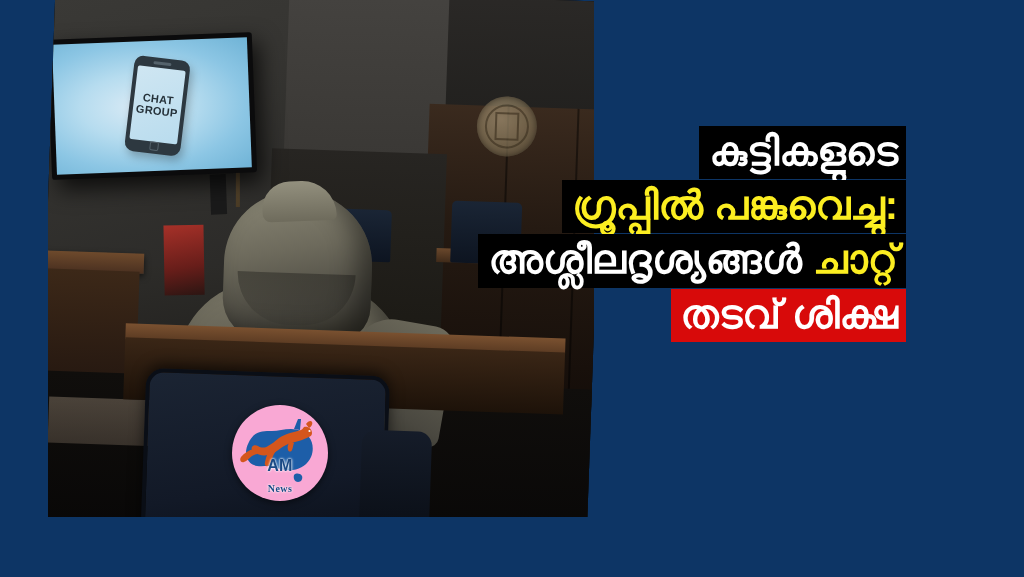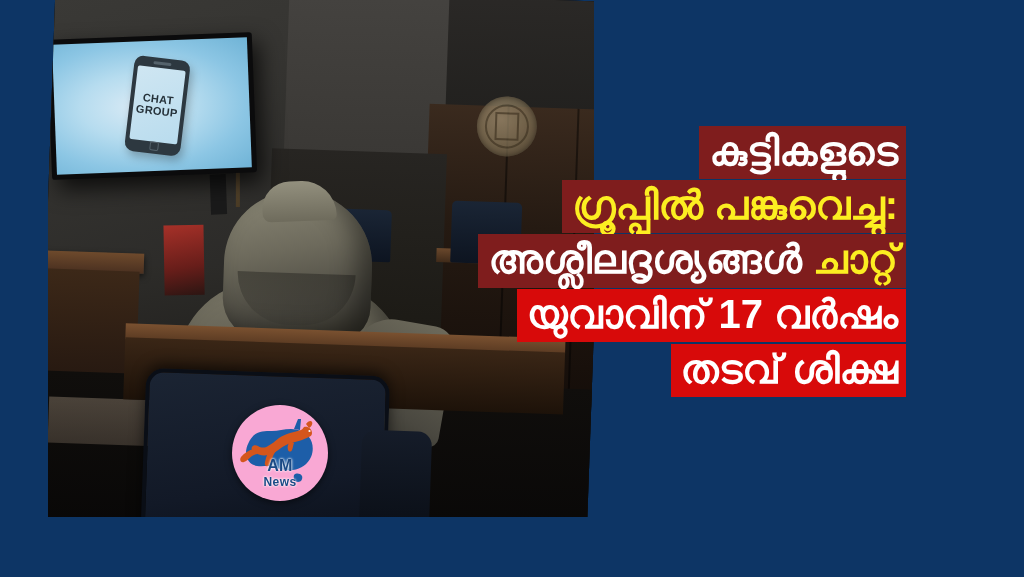--- a/index.html
+++ b/index.html
@@ -309,21 +309,21 @@
     position: absolute;
     left: 0; right: 0;
     text-align: center;
     color: #1a4a86;
     font-family: "Liberation Sans", sans-serif;
     font-weight: 700;
     letter-spacing: .4px;
     text-shadow: 0 0 2px #fff, 0 0 3px #fff;
   }
   .logo-am   { top: 52px; font-size: 16px; }
-  .logo-news { top: 70px; font-size: 12px; }
+  .logo-news { top: 78px; font-size: 10px; font-family: Liberation Serif, serif; }
 
   
   #headline {
     position: absolute;
     right: 118px;
     top: 126px;
     width: 800px;
     text-align: right;
     font-family: "Liberation Sans", sans-serif;
     font-weight: 700;
@@ -336,21 +336,21 @@
     padding: 0;
     white-space: nowrap;
   }
   .hl-chip {
     display: inline-block;
     padding: 4px 8px 6px 10px;
     font-size: 40px;
     line-height: 1.08;
     letter-spacing: 0px;
   }
-  .chip-blue  { background: #7f1d1d; }
+  .chip-blue  { background: #000000; }
   .chip-red   { background: #d80a0a; }
   .t-white  { color: #ffffff; }
   .t-yellow { color: #fcee21; }
   .hl-line1 { margin-bottom: 1px; }
   .hl-line2 { margin-bottom: 1px; }
   .hl-line3 { margin-bottom: 1px; }
   .hl-line4 { margin-bottom: 2px; }
 
   
   .blue-col {
@@ -488,23 +488,20 @@
     </div>
 
     <div class="hl-row hl-line3">
       <span class="hl-chip chip-blue t-yellow">ഗ്രൂപ്പിൽ  പങ്കുവെച്ചു:</span>
     </div>
 
     <div class="hl-row hl-line2">
       <span class="hl-chip chip-blue"><span class="t-white">അശ്ലീലദൃശ്യങ്ങൾ </span><span class="t-yellow">ചാറ്റ്</span></span>
     </div>
 
-    <div class="hl-row hl-line4">
-      <span class="hl-chip chip-red t-white">യുവാവിന് 17 വർഷം</span>
-    </div>
 
     <div class="hl-row hl-line5">
       <span class="hl-chip chip-red t-white">തടവ് ശിക്ഷ</span>
     </div>
 
   </div>
 
 </div>
 
 </body></html>

